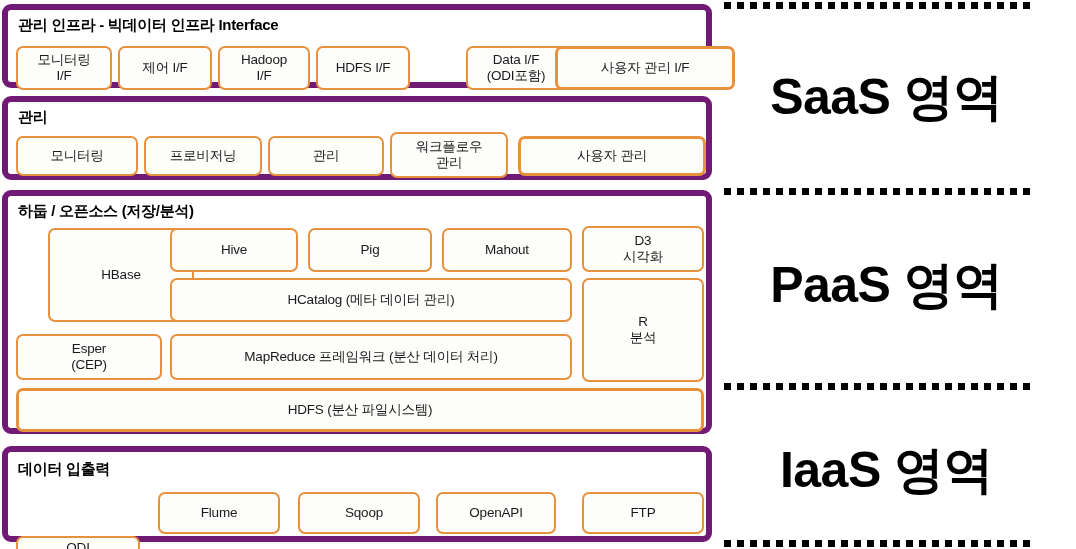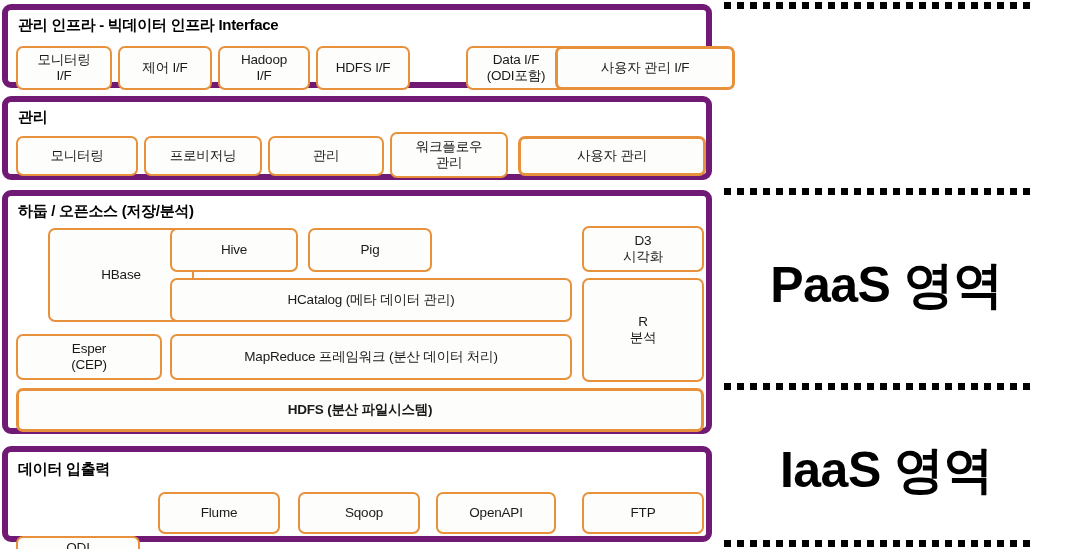--- a/index.html
+++ b/index.html
@@ -202,20 +202,25 @@
             <span>Hive</span>
           </div>
       </div>
 
       <div class="box thin" style="left:300px; top:32px; width:124px; height:44px;">
         <div>
             <span>Pig</span>
           </div>
       </div>
 
+      <div class="box thin" style="left:434px; top:32px; width:130px; height:44px;">
+        <div>
+            <span>Mahout</span>
+          </div>
+      </div>
 
       <div class="box thin" style="left:574px; top:30px; width:122px; height:46px;">
         <div>
           <span>D3</span>
           <span>시각화</span>
         </div>
       </div>
 
       <div class="box thin" style="left:162px; top:82px; width:402px; height:44px;">
         <div>
@@ -236,21 +241,21 @@
           <span>(CEP)</span>
         </div>
       </div>
 
       <div class="box thin" style="left:162px; top:138px; width:402px; height:46px;">
         <div>
             <span>MapReduce 프레임워크 (분산 데이터 처리)</span>
           </div>
       </div>
 
-      <div class="box thick" style="left:8px; top:192px; width:688px; height:44px;font-weight:bold;">
+      <div class="box thick" style="left:8px; top:192px; width:688px; height:44px;">
         <div>
             <span>HDFS (분산 파일시스템)</span>
           </div>
       </div>
     </div>
 
     <div class="section" style="top:446px; width:710px; height:96px;">
       <div class="section-title" style="top:8px;">데이터 입출력</div>
 
       <div class="box thin" style="left:8px; top:40px; width:124px; height:24px;margin-top:44px;">
@@ -283,20 +288,21 @@
           </div>
       </div>
     </div>
 
   </div>
 
   <div class="cloud-col">
 
     <div class="dotline" style="top:2px;"></div>
 
+    <div class="cloud-label" style="top:64px;">SaaS 영역</div>
 
     <div class="dotline" style="top:188px;"></div>
 
     <div class="cloud-label" style="top:252px;">PaaS 영역</div>
 
     <div class="dotline" style="top:383px;"></div>
 
     <div class="cloud-label" style="top:437px;">IaaS 영역</div>
 
     <div class="dotline" style="top:540px;"></div>

